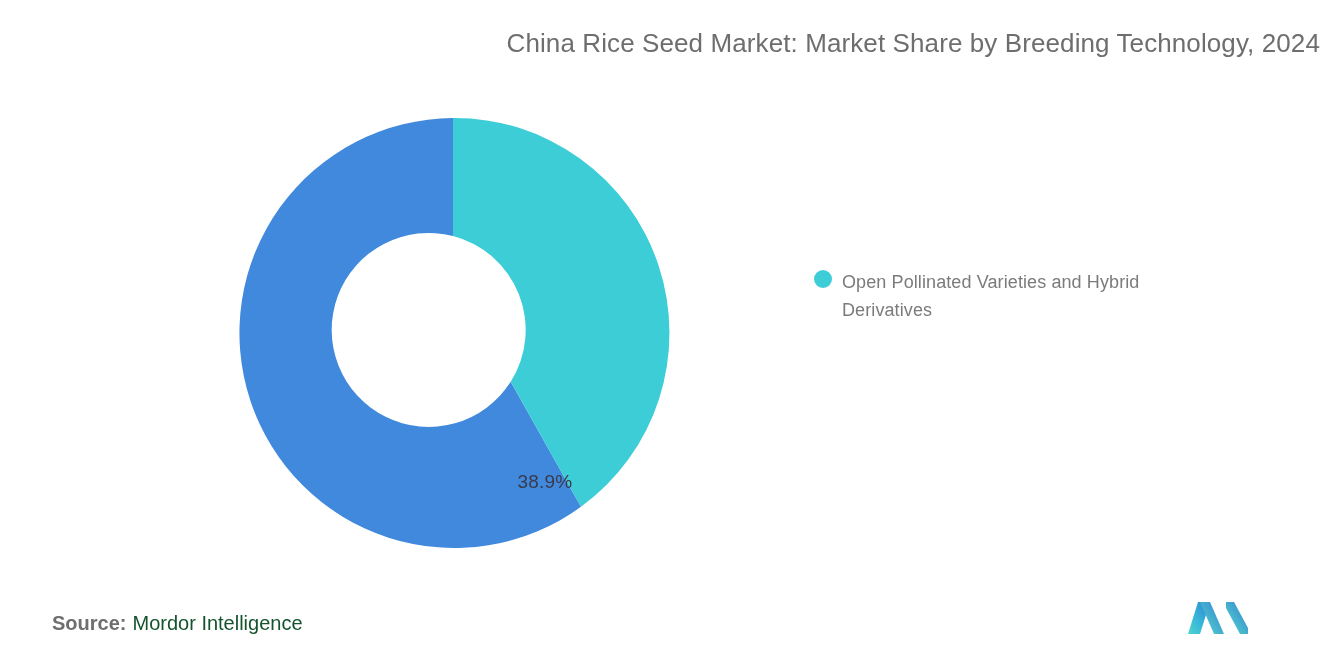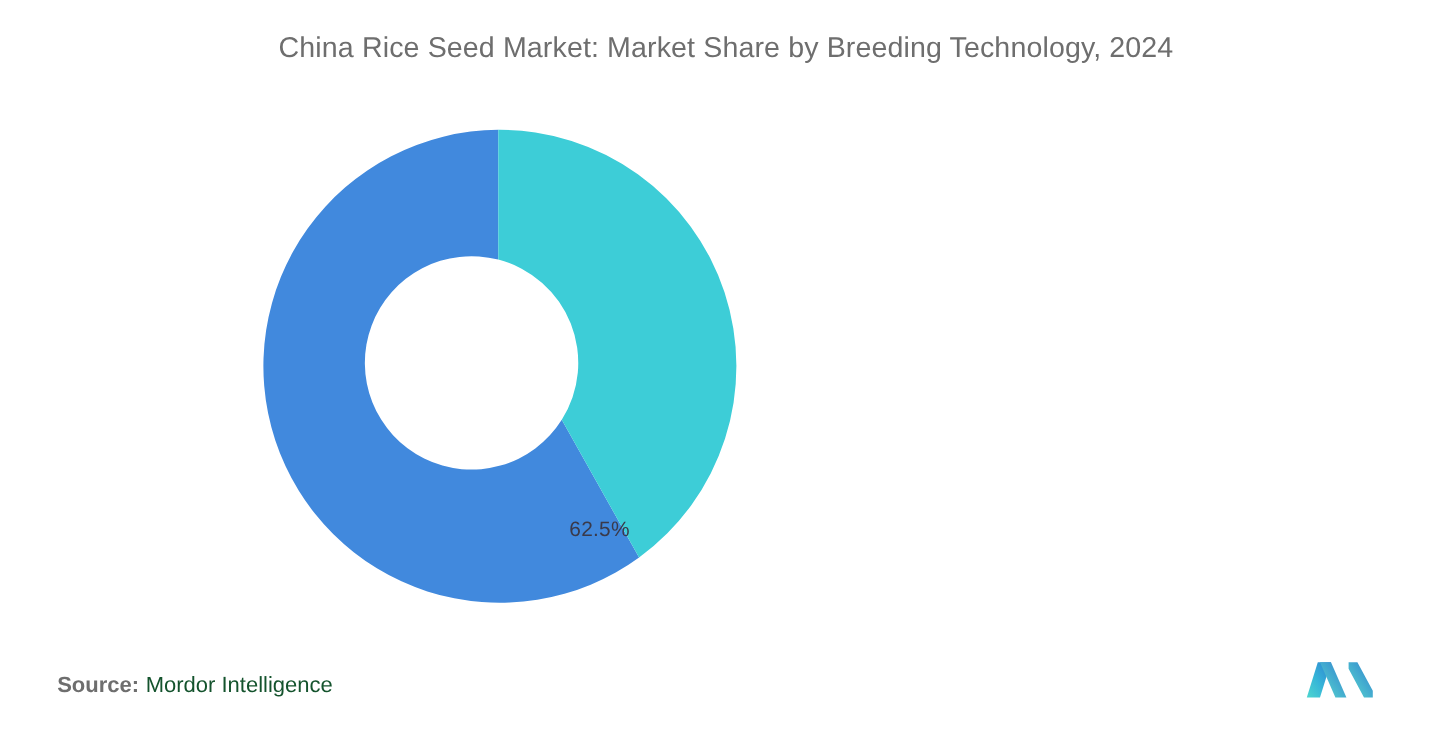--- a/index.html
+++ b/index.html
@@ -16,21 +16,21 @@
     font-family: "Liberation Sans", "DejaVu Sans", sans-serif;
     -webkit-font-smoothing: antialiased;
   }
 
   
   .chart-title {
     position: absolute;
     left: 0;
     top: 28px;
     width: 1320px;
-    text-align: center;
+    text-align: right;
     font-size: 26px;
     font-weight: 400;
     color: #6e6e6e;
     letter-spacing: 0.1px;
     white-space: nowrap;
   }
 
   
   .donut-wrap {
     position: absolute;
@@ -125,26 +125,30 @@
              A 97 97 0 1 1 225 128
              Z"></path>
 
     <path fill="#3dcdd7" d="M 225 10
              A 215 215 0 0 1 353.0 398.8
              L 282.7 273.7
              A 97 97 0 0 0 225 128
              Z"></path>
   </svg>
 
-  <div class="slice-label">62.5%</div>
+  <div class="slice-label">38.9%</div>
 </div>
 
 <div class="legend">
 
 
+  <div class="legend-item">
+    <span class="legend-swatch" style="background:#3dcdd7"></span>
+    <span class="legend-label">Open Pollinated Varieties and Hybrid Derivatives</span>
+  </div>
 
 </div>
 
 <div class="source">
   <span class="source-key">Source:</span><span class="source-value">Mordor Intelligence</span>
 </div>
 
 <div class="brand-logo">
   <svg width="64" height="40" viewBox="0 0 64 40">
     <defs>

